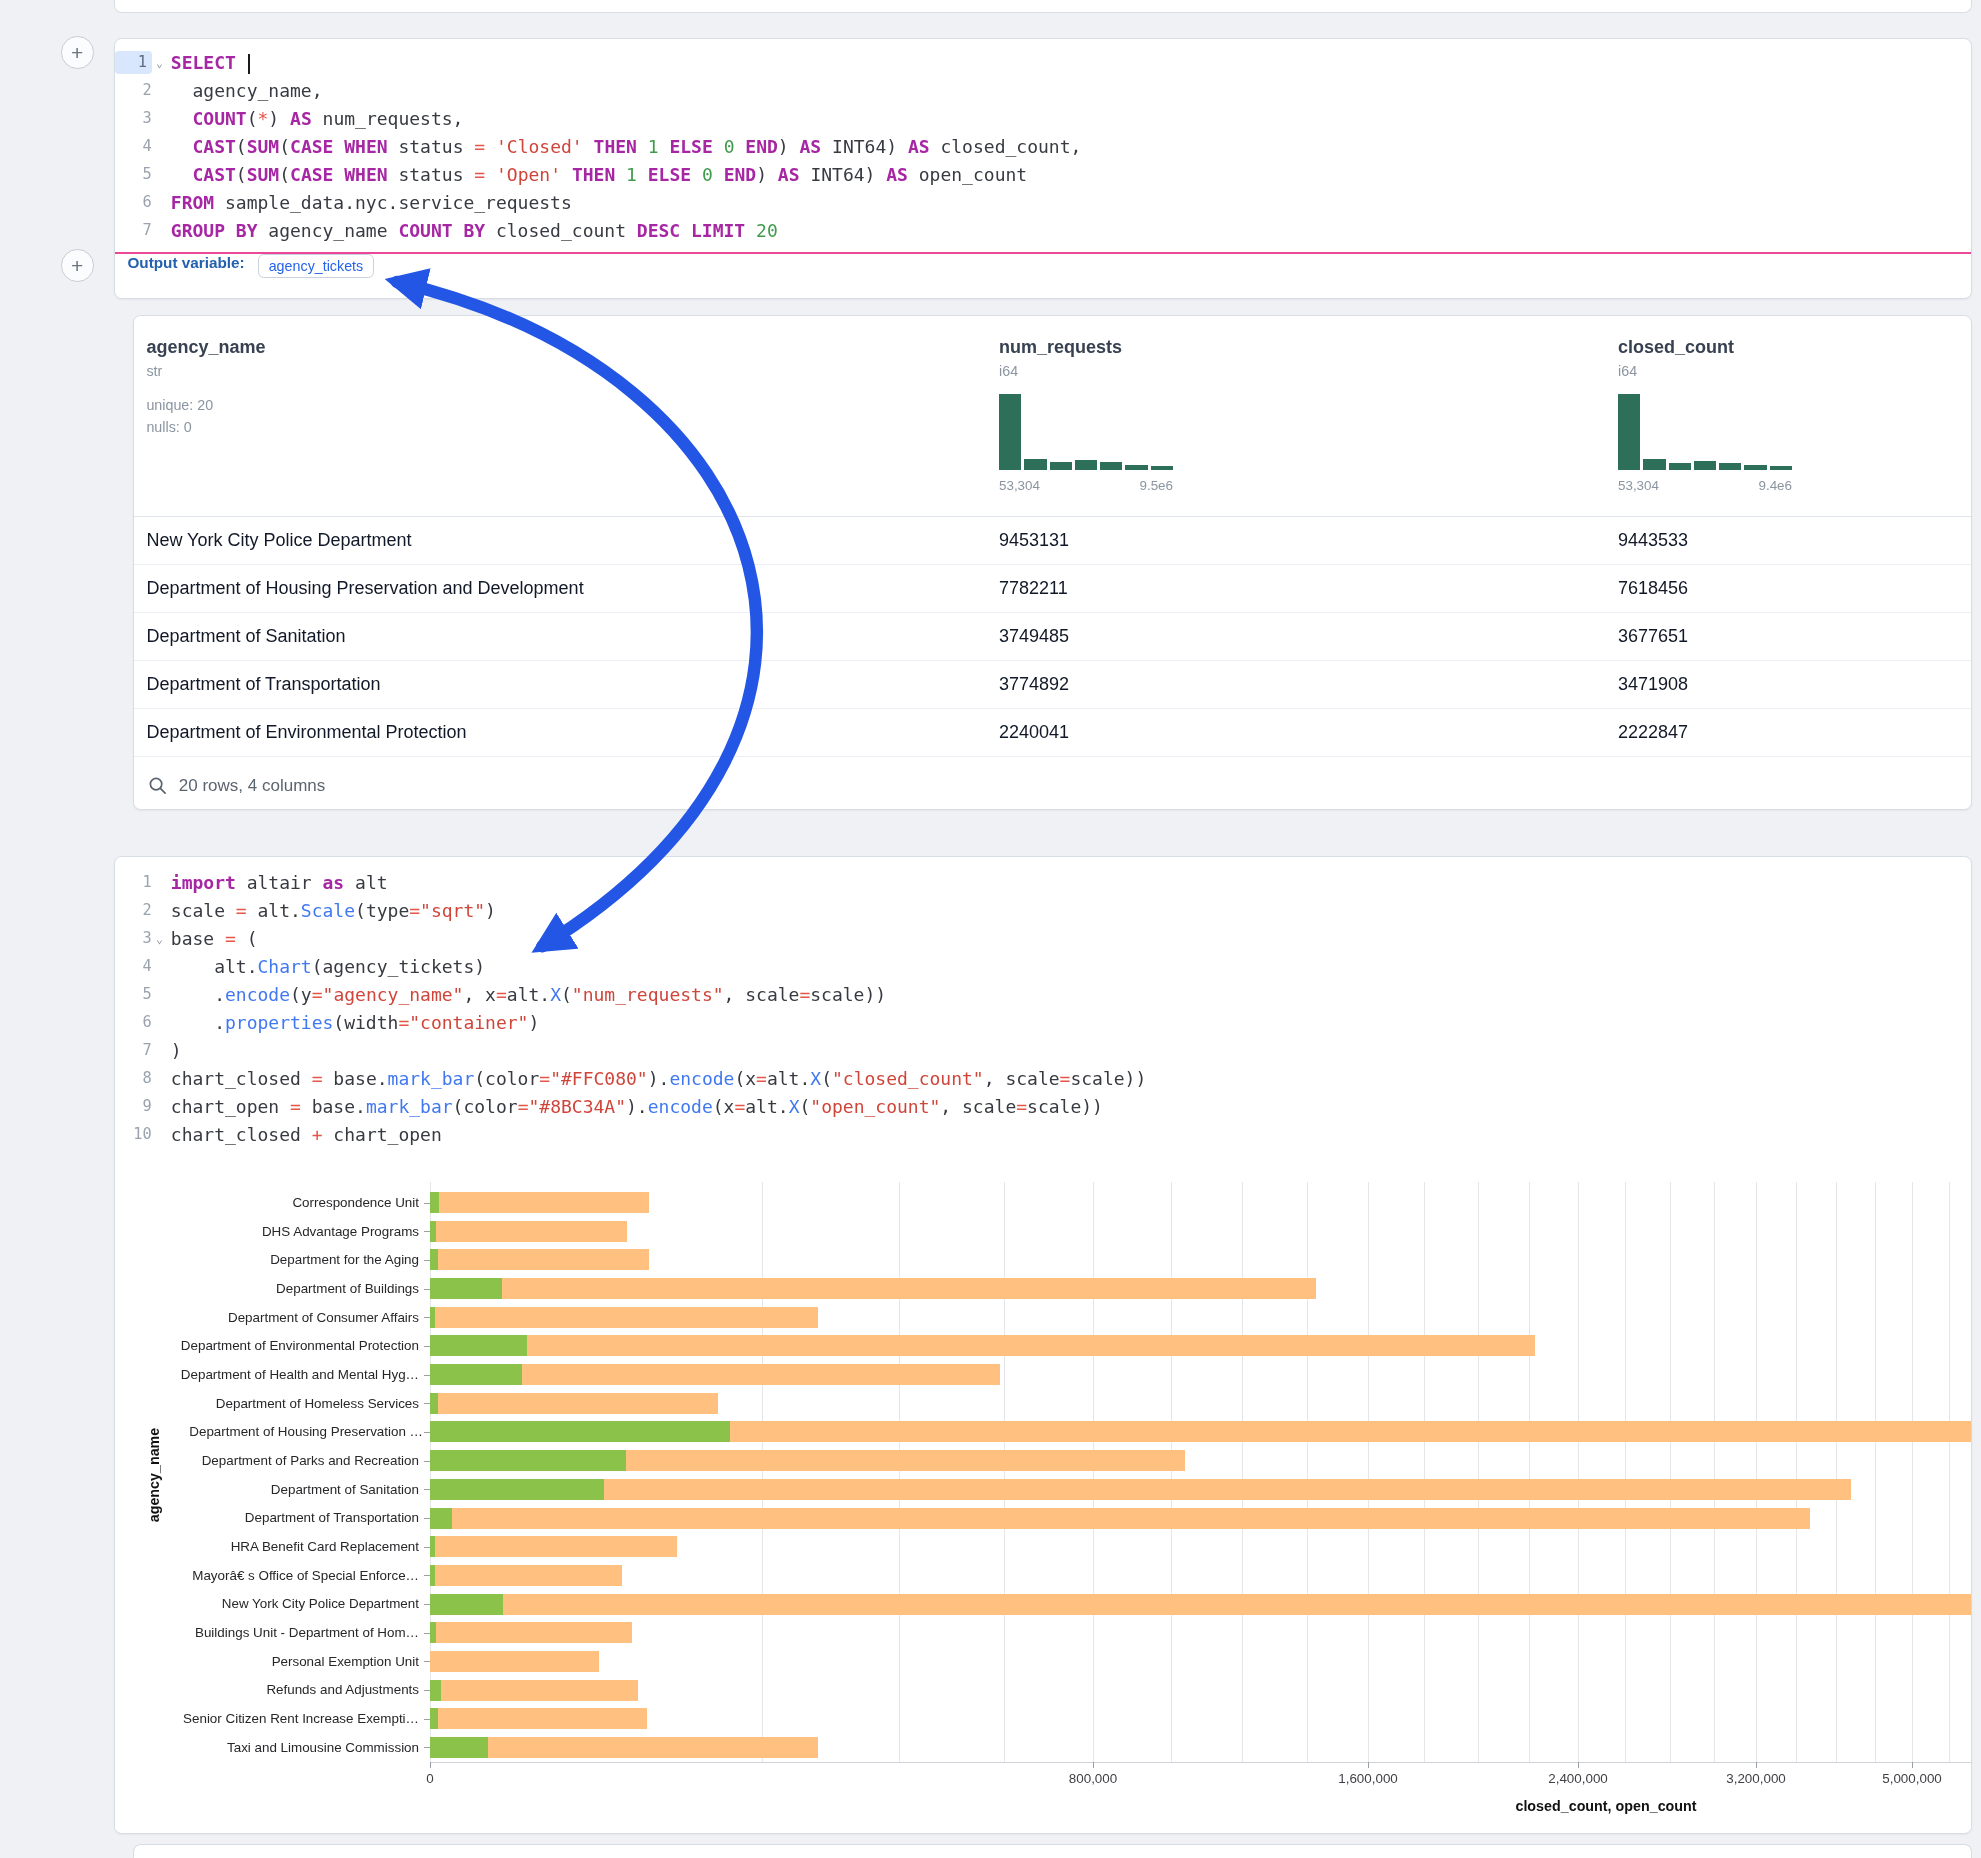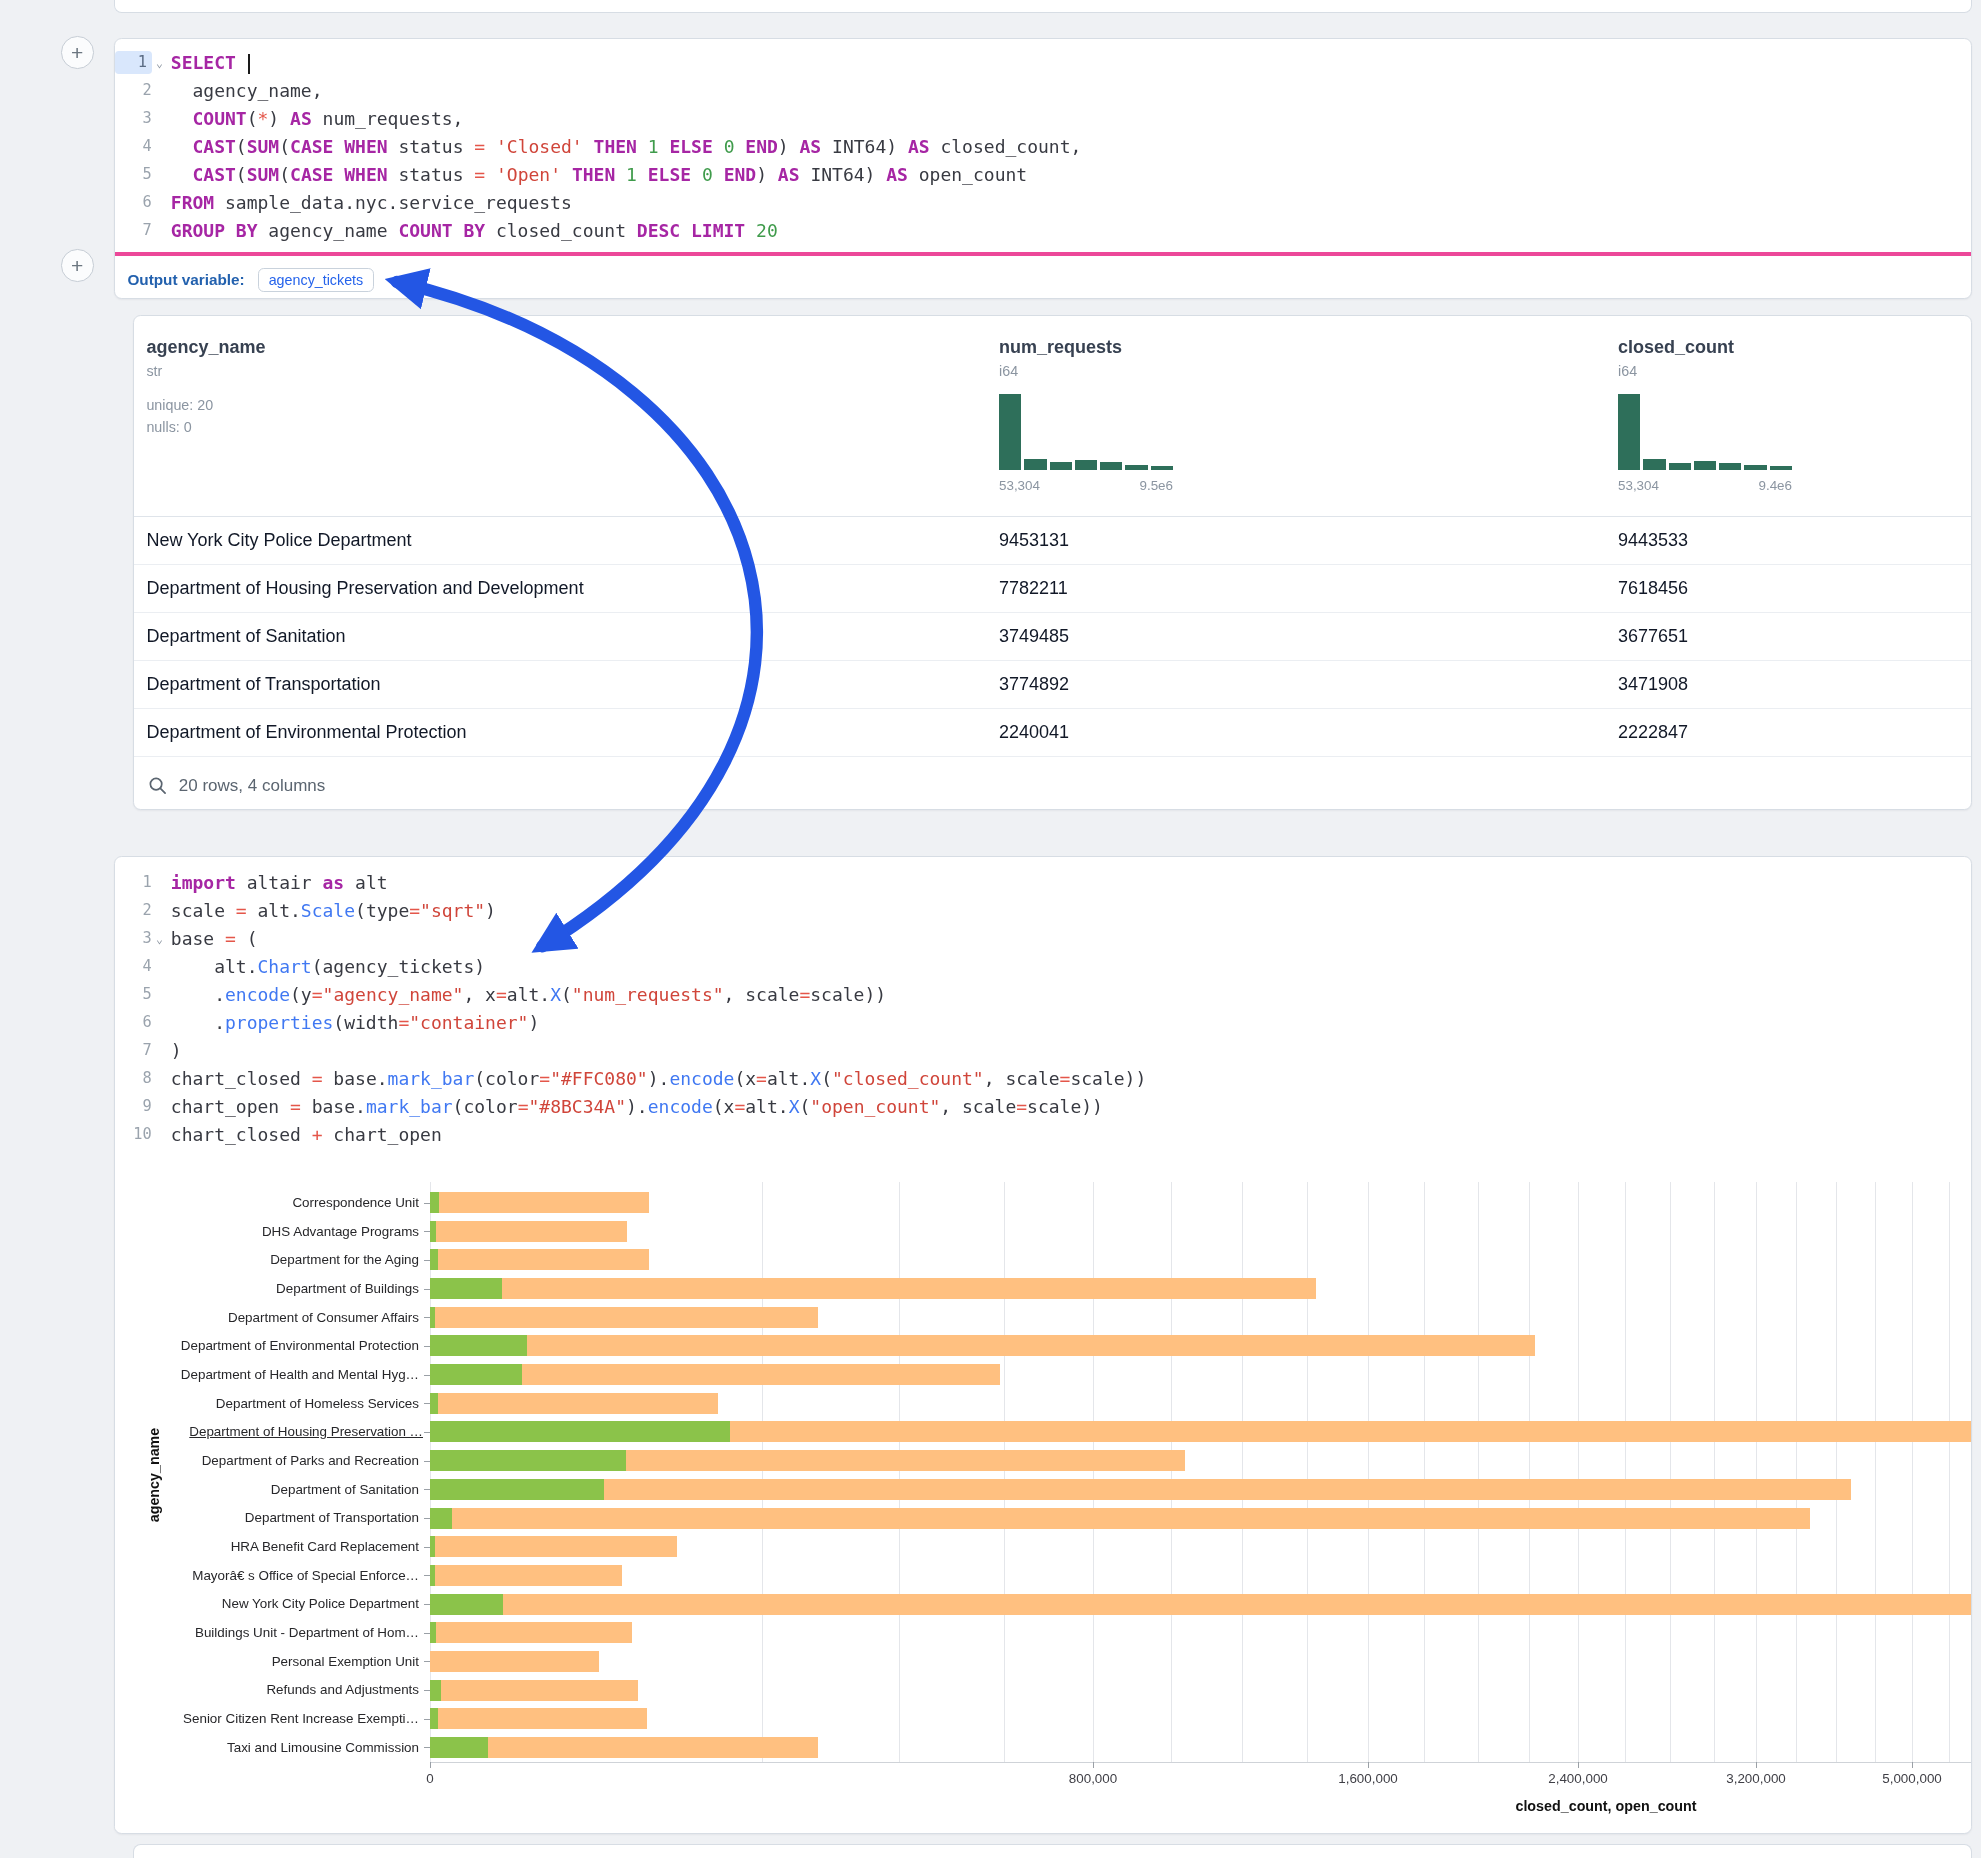--- a/index.html
+++ b/index.html
@@ -32,21 +32,21 @@
   .fold{width:15.3px;font-size:11.5px;color:#8b95a1;text-align:center;flex:none;}
   .ct{white-space:pre;color:#383a42;padding-left:3.8px;}
   .tok-kw{color:#a626a4;font-weight:600;}
   .tok-str{color:#d0453a;}
   .tok-num{color:#3f9b4b;}
   .tok-op{color:#e4564a;}
   .tok-fn{color:#4078f2;}
   .tok-cursor{display:inline-block;width:1.9px;height:20px;background:#1a1a1a;vertical-align:middle;margin-left:1px;}
 
   
-  .cell-footer{height:47px;border-top:4px solid #ec4899;display:flex;align-items:center;padding-left:12.4px;}
+  .cell-footer{height:47px;border-top:2px solid #ec4899;display:flex;align-items:flex-start;padding-left:12.4px;}
   .output-label{font-size:15.3px;font-weight:700;color:#2361ae;}
   .output-pill{margin-left:13.4px;font-size:14.3px;color:#2563eb;border:1px solid #c9d2dc;border-radius:5.7px;
     padding:2.9px 9.6px;background:#fff;white-space:nowrap;max-width:105px;overflow:hidden;}
 
   
   .table-header{position:relative;height:200px;border-bottom:1px solid #dfe4ea;}
   .th-col{position:absolute;top:21px;}
   .th-title{font-size:18px;font-weight:700;color:#374151;}
   .th-type{font-size:14.3px;color:#8b95a1;margin-top:4.8px;}
   .th-stats{margin-top:15.3px;font-size:14.3px;color:#8b95a1;line-height:22px;}
@@ -342,21 +342,21 @@
       <div class="bar" style="left: 315px; top: 163px; width: 1105px; background: rgb(255, 192, 128);"></div>
       <div class="bar" style="left: 315px; top: 163px; width: 97px; background: rgb(139, 195, 74);"></div>
       <div class="y-label" style="top: 194px; left: 0px; width: 304px;">Department of Health and Mental Hyg…</div>
       <div class="y-tick" style="left: 309px; top: 203px;"></div>
       <div class="bar" style="left: 315px; top: 192px; width: 570px; background: rgb(255, 192, 128);"></div>
       <div class="bar" style="left: 315px; top: 192px; width: 92px; background: rgb(139, 195, 74);"></div>
       <div class="y-label" style="top: 223px; left: 0px; width: 304px;">Department of Homeless Services</div>
       <div class="y-tick" style="left: 309px; top: 231px;"></div>
       <div class="bar" style="left: 315px; top: 221px; width: 288px; background: rgb(255, 192, 128);"></div>
       <div class="bar" style="left: 315px; top: 221px; width: 7.5px; background: rgb(139, 195, 74);"></div>
-      <div class="y-label" style="top: 251px; left: 4px; width: 304px; text-decoration: underline;">Department of Housing Preservation …</div>
+      <div class="y-label" style="top: 251px; left: 4px; width: 304px;">Department of Housing Preservation …</div>
       <div class="y-tick" style="left: 309px; top: 260px;"></div>
       <div class="bar" style="left: 315px; top: 249px; width: 2045px; background: rgb(255, 192, 128);"></div>
       <div class="bar" style="left: 315px; top: 249px; width: 300px; background: rgb(139, 195, 74);"></div>
       <div class="y-label" style="top: 280px; left: 0px; width: 304px;">Department of Parks and Recreation</div>
       <div class="y-tick" style="left: 309px; top: 289px;"></div>
       <div class="bar" style="left: 315px; top: 278px; width: 755px; background: rgb(255, 192, 128);"></div>
       <div class="bar" style="left: 315px; top: 278px; width: 196px; background: rgb(139, 195, 74);"></div>
       <div class="y-label" style="top: 309px; left: 0px; width: 304px;">Department of Sanitation</div>
       <div class="y-tick" style="left: 309px; top: 317px;"></div>
       <div class="bar" style="left: 315px; top: 307px; width: 1421px; background: rgb(255, 192, 128);"></div>

